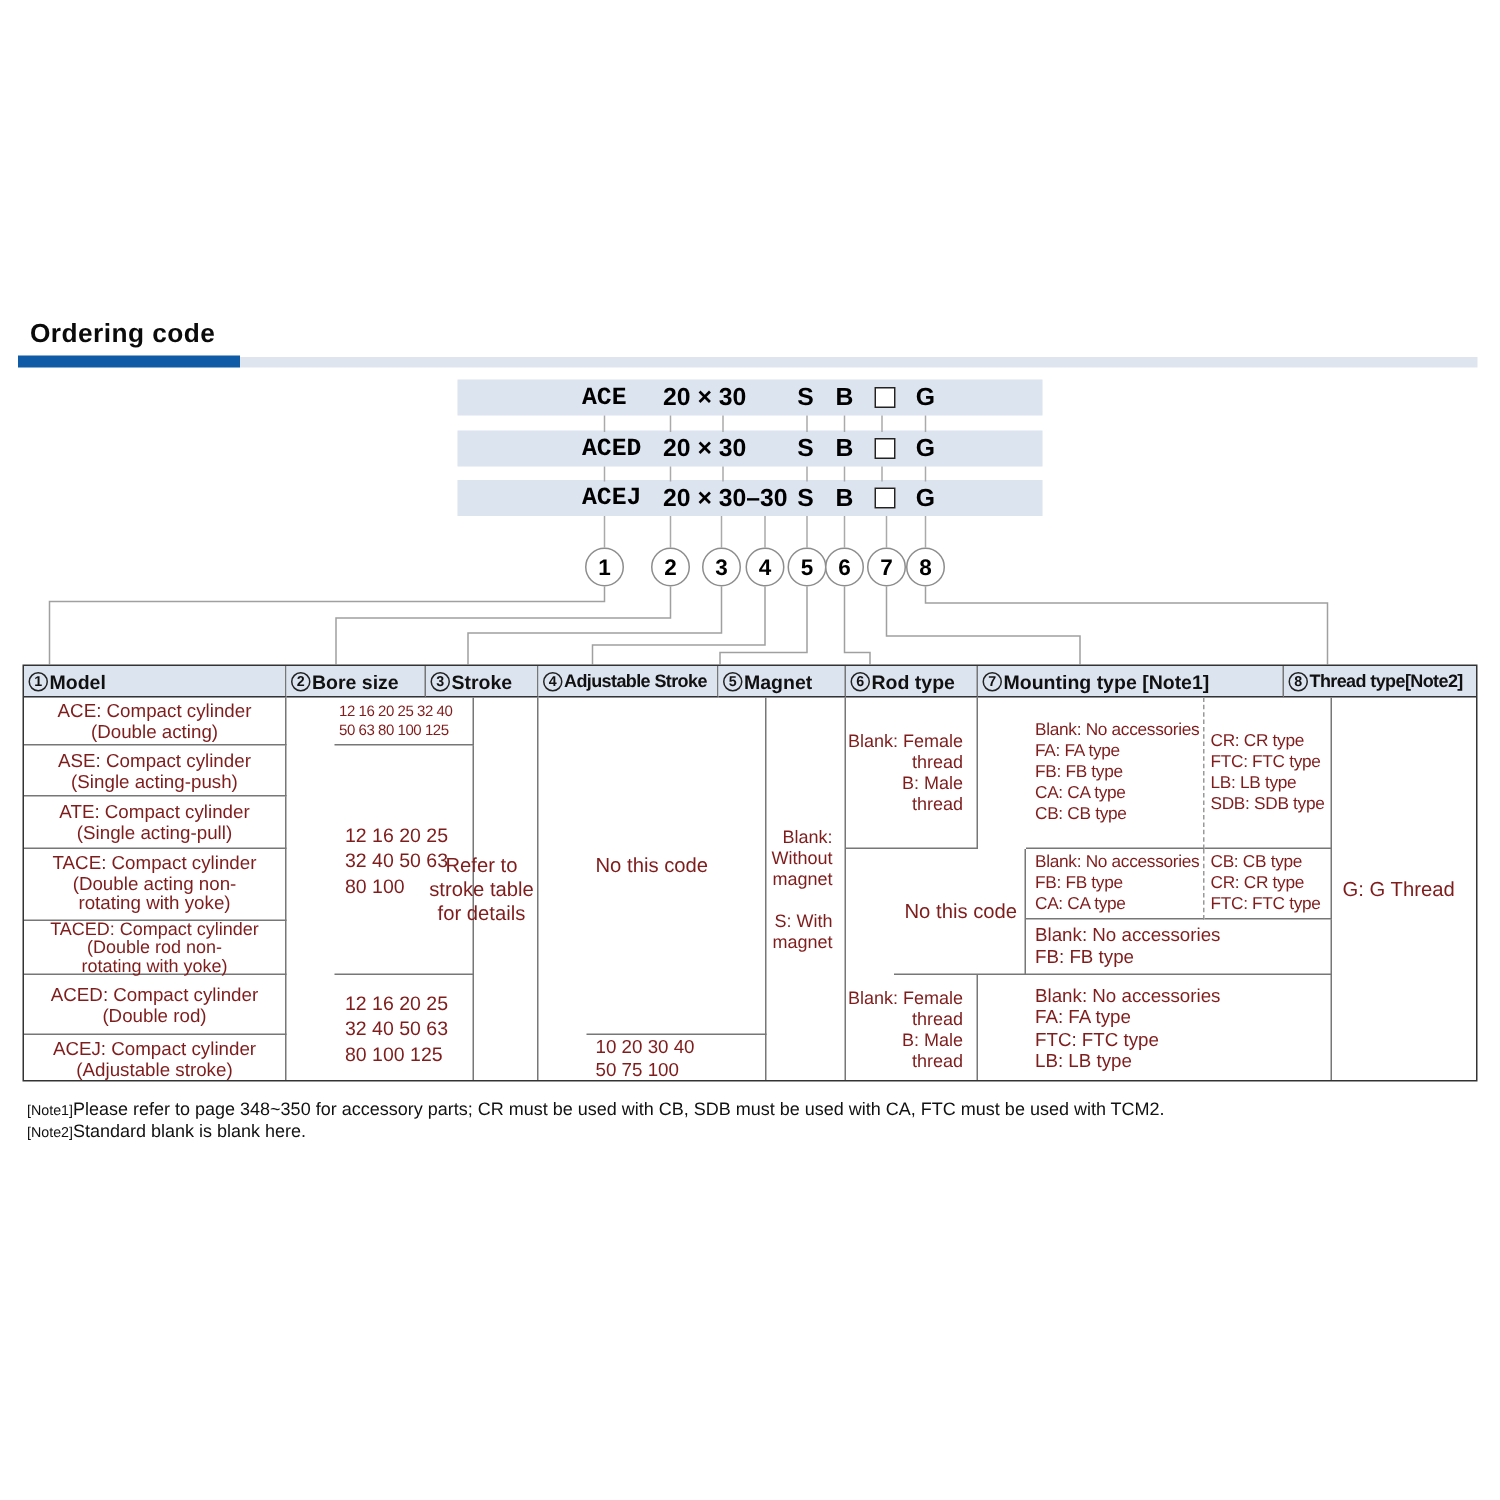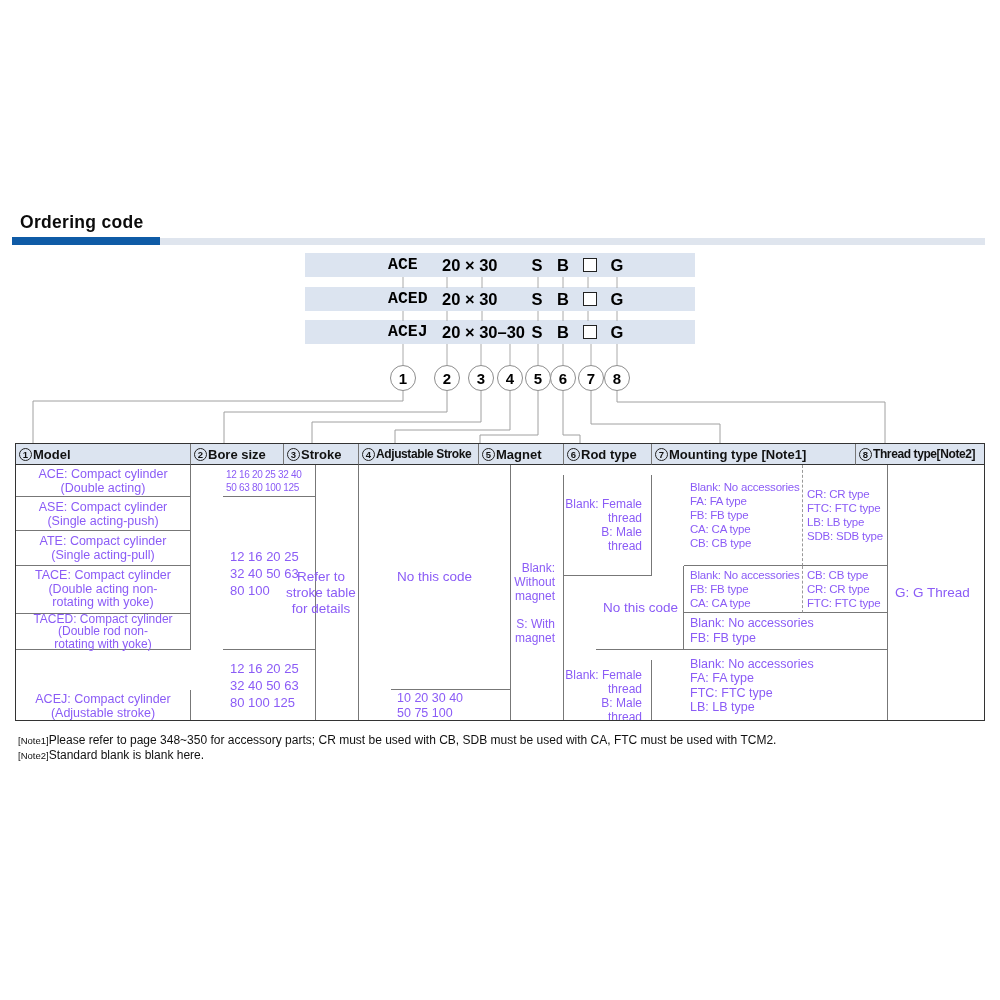--- a/index.html
+++ b/index.html
@@ -33,27 +33,27 @@
   
   #otable { position:absolute; left:15px; top:443px; width:970px; height:278px;
             border:1.5px solid #333; box-sizing:border-box; overflow:hidden; background:#fff; }
   .hcell { position:absolute; top:0; height:21px; background:var(--band-blue,#dce4f0);
            border-right:1px solid #777; border-bottom:1.5px solid #333; box-sizing:border-box;
            display:flex; align-items:center; padding-left:3px; font-weight:bold; font-size:13px; white-space:nowrap; }
   .circ { display:inline-flex; justify-content:center; align-items:center; width:13px; height:13px;
           border:1px solid #222; border-radius:50%; font-size:9.5px; font-weight:bold; margin-right:1px; flex:none; box-sizing:border-box; background:transparent; }
   .tight { font-size:12px; letter-spacing:-0.4px; }
   .cell { position:absolute; box-sizing:border-box; border-right:1px solid #777; border-bottom:1px solid #777;
-          display:flex; flex-direction:column; justify-content:center; white-space:pre-line; color:#8b5cf6; }
+          display:flex; flex-direction:column; justify-content:center; white-space:pre-line; color:#7f1d1d; }
   .no-r { border-right:none; }
   .no-b { border-bottom:none; }
   .dash-r { border-right:1px dashed #999; }
   .ctr { align-items:center; text-align:center; }
   .lft { align-items:flex-start; text-align:left;margin-left:32px; }
-  .rgt { align-items:flex-end; text-align:right;margin-top:10px; }
+  .rgt { align-items:flex-end; text-align:right; }
   .model { font-size:12.5px; line-height:14px; }
   .f10 { font-size:10px; line-height:13px; letter-spacing:-0.3px; }
   .f13 { font-size:13px; line-height:17px; }
   .f135 { font-size:13.5px; line-height:16px; }
   .f12 { font-size:12px; line-height:14px; }
   .f115 { font-size:11.5px; line-height:14px; letter-spacing:-0.2px; }
   .f125 { font-size:12.5px; line-height:14.5px; }
 
   
   .note { position:absolute; left:18px; white-space:nowrap; }
@@ -165,20 +165,22 @@
     <div class="cell ctr model" style="left:0;top:53px;width:175px;height:34px">ASE: Compact cylinder
 (Single acting-push)</div>
     <div class="cell ctr model" style="left:0;top:87px;width:175px;height:35px">ATE: Compact cylinder
 (Single acting-pull)</div>
     <div class="cell ctr model" style="left:0;top:122px;width:175px;height:48px;line-height:13.5px">TACE: Compact cylinder
 (Double acting non-
 rotating with yoke)</div>
     <div class="cell ctr model" style="left:0;top:170px;width:175px;height:36px;line-height:12.2px;font-size:12px">TACED: Compact cylinder
 (Double rod non-
 rotating with yoke)</div>
+    <div class="cell ctr model" style="left:0;top:206px;width:175px;height:40px">ACED: Compact cylinder
+(Double rod)</div>
     <div class="cell ctr model no-b" style="left:0;top:246px;width:175px;height:31px">ACEJ: Compact cylinder
 (Adjustable stroke)</div>
 
     <div class="cell lft f10" style="left:175px;top:21px;width:93px;height:32px;padding-left:3px">12 16 20 25 32 40
 50 63 80 100 125</div>
     <div class="cell lft f13" style="left:175px;top:53px;width:93px;height:153px;padding-left:7px">12 16 20 25
 32 40 50 63
 80 100</div>
     <div class="cell lft f13 no-b" style="left:175px;top:206px;width:93px;height:71px;padding-left:7px">12 16 20 25
 32 40 50 63

